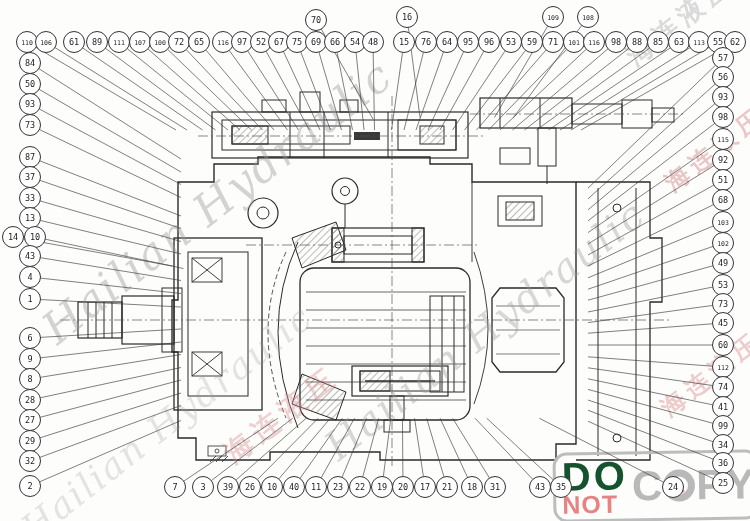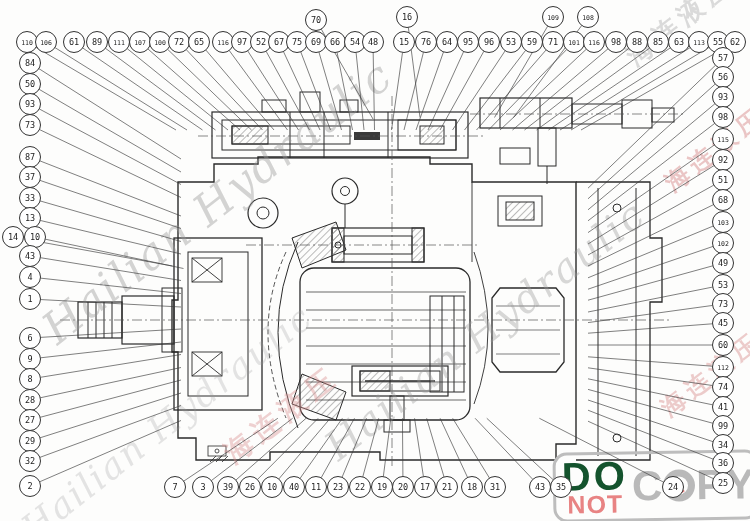--- a/index.html
+++ b/index.html
@@ -13,21 +13,21 @@
   .wm-cn{font-family:"DejaVu Sans",sans-serif;letter-spacing:6px;font-weight:bold;}
   .wm-cn-1{left:630px;top:42px;font-size:26px;color:#a8a8a8;opacity:.40;}
   .wm-cn-2{left:668px;top:170px;font-size:24px;color:#d98f8f;opacity:.50;}
   .wm-cn-3{left:664px;top:395px;font-size:24px;color:#d98f8f;opacity:.45;}
   .wm-cn-4{left:228px;top:438px;font-size:28px;color:#d98f8f;opacity:.40;}
   .stamp{position:absolute;left:553px;top:451px;width:188px;height:64px;border:3.5px solid #bdbdbd;
          border-radius:14px;transform:rotate(-1deg);display:flex;align-items:center;padding:0 6px;
          gap:2px;z-index:4;background:transparent;}
   .stamp-left{display:flex;flex-direction:column;line-height:.95;}
   .s-do{font-weight:bold;font-size:40px;color:#14532d;letter-spacing:3px;}
-  .s-not{font-weight:bold;font-size:25px;color:#e88383;letter-spacing:1px;margin-top:-2px;text-align:center;}
+  .s-not{font-weight:bold;font-size:25px;color:#e88383;letter-spacing:1px;margin-top:-2px;}
   .stamp-right{display:flex;align-items:center;font-weight:bold;color:#b9b9b9;margin-left:2px;}
   .s-c{font-size:42px;}
   .s-ring{width:32px;height:32px;border:7px solid #b9b9b9;border-radius:50%;box-sizing:border-box;
           position:relative;margin:0 1px;}
   .s-ring::after{content:"";position:absolute;inset:1px;border:4px solid transparent;
           border-left-color:#e88383;border-bottom-color:#e88383;border-radius:50%;}
   .s-py{font-size:42px;letter-spacing:2px;}
   #callout-layer{position:absolute;left:0;top:0;z-index:5;pointer-events:none;}
   #callout-layer text{font-family:"DejaVu Sans Mono",monospace;fill:#1c1c1c;}
 </style>

